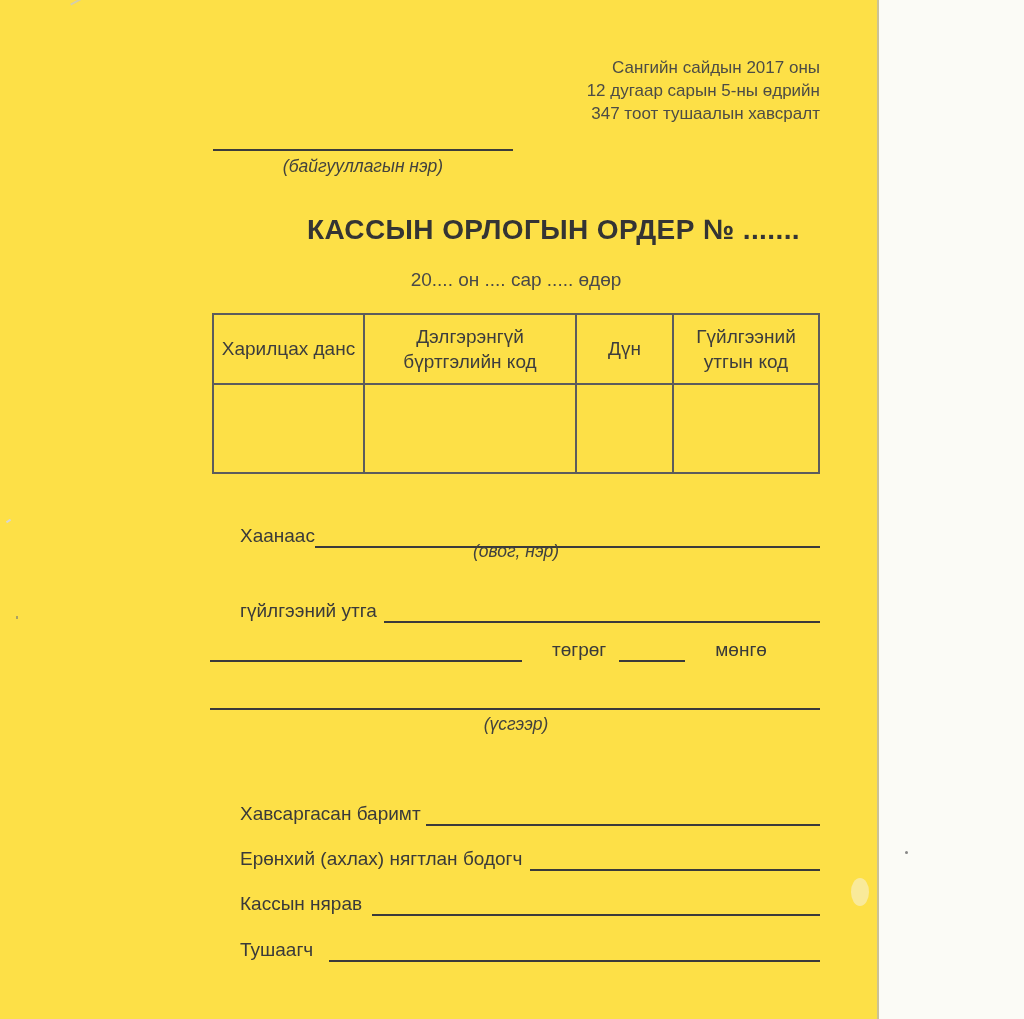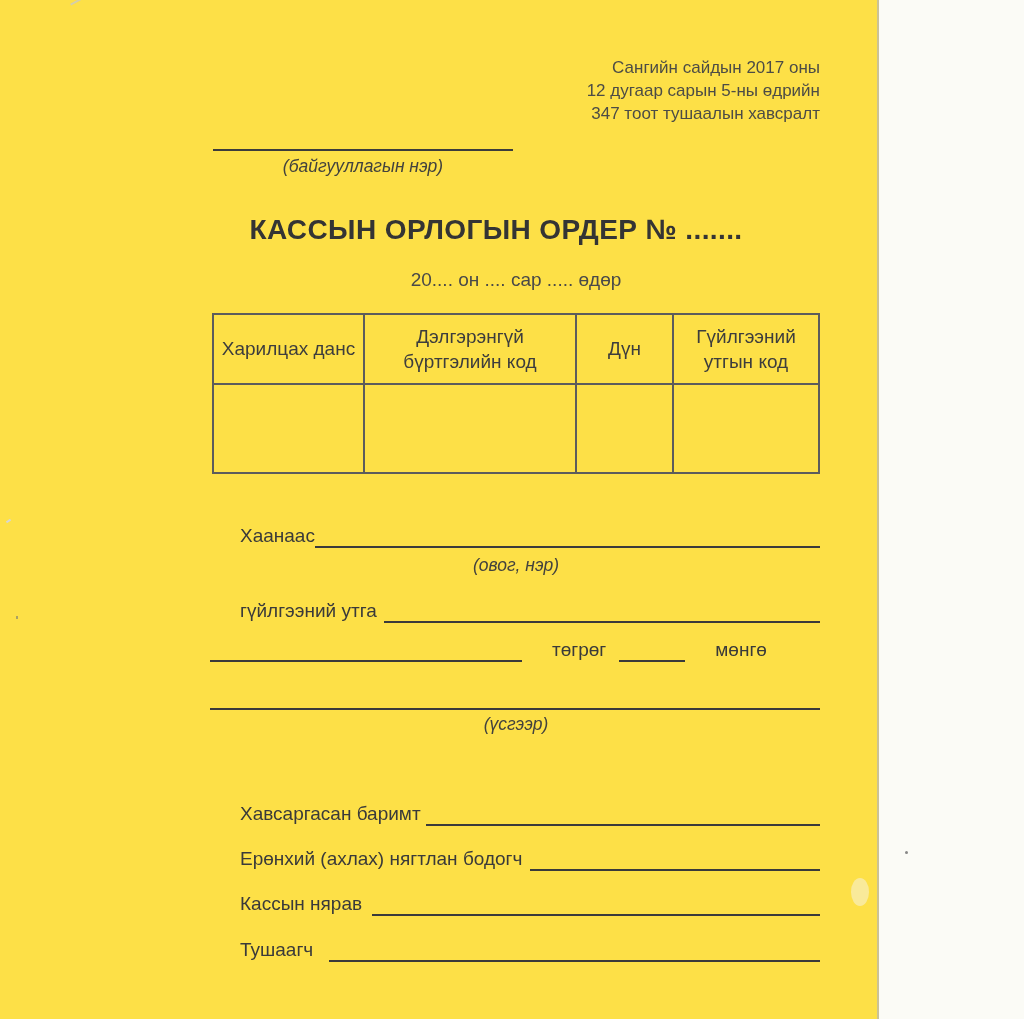--- a/index.html
+++ b/index.html
@@ -25,21 +25,21 @@
     top:56px; right:204px; text-align:right;
     font-size:17px; line-height:23px; color:#4c4c46;
   }
 
   
   .org-line    { left:213px; top:149px; width:300px; border-top:2px solid #3c3c3c; }
   .org-caption { left:213px; top:156px; width:300px; text-align:center;
                  font-style:italic; font-size:17.5px; color:#42423e; }
 
   .form-title {
-    left:192px; top:214px; width:608px; text-align:center;
+    left:192px; top:214px; width:608px; text-align:right;
     font-size:28px; font-weight:bold; letter-spacing:.4px; color:#343434;
     white-space:nowrap;
   }
   .date-line {
     left:212px; top:269px; width:608px; text-align:center;
     font-size:19px; color:#494949;
   }
 
   
   .acct-table { left:212px; top:313px; border-collapse:collapse; }
@@ -53,21 +53,21 @@
 
   
   .fill-row { position:absolute; left:210px; width:610px; height:24px;
               display:flex; align-items:flex-end; }
   .fill-row .lbl { font-size:19px; line-height:24px; color:#3a3a3a; white-space:pre;margin-left:30px; }
   .uline { border-bottom:2px solid #3a3a3a; height:24px; }
   .grow { flex:1; }
   .caption { text-align:center; font-style:italic; font-size:17.5px; color:#42423e; }
 
   .row-from      { top:524px; }
-  .cap-from      { left:212px; top:555px; width:608px; }
+  .cap-from      { left:212px; top:541px; width:608px; }
   .row-purpose   { top:599px; }
   .row-amount    { top:638px; }
   .full-line     { left:210px; top:686px; width:610px; height:22px; border-bottom:2px solid #3a3a3a; }
   .cap-words     { left:212px; top:714px; width:608px; }
   .row-attached  { top:802px; }
   .row-acct      { top:847px; }
   .row-cashier   { top:892px; }
   .row-depositor { top:938px; }
 
   .ml5  { margin-left:5px; }

